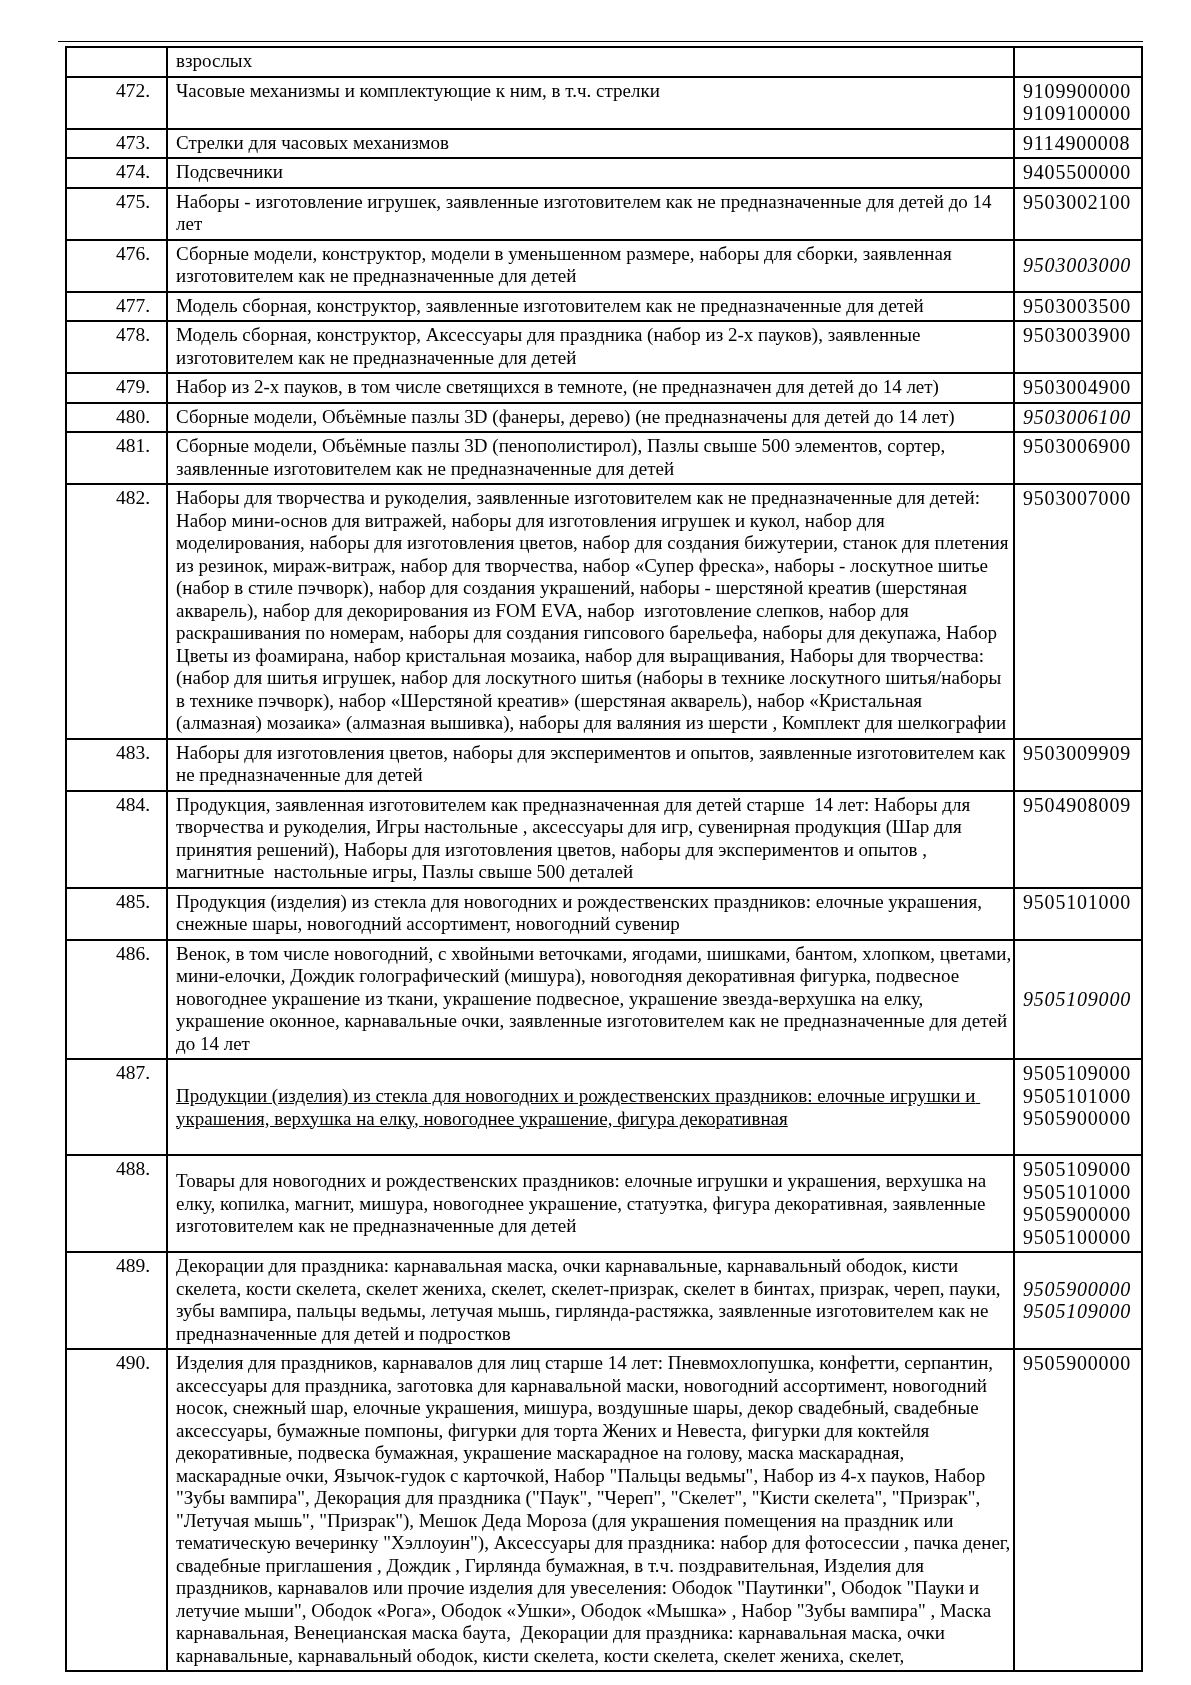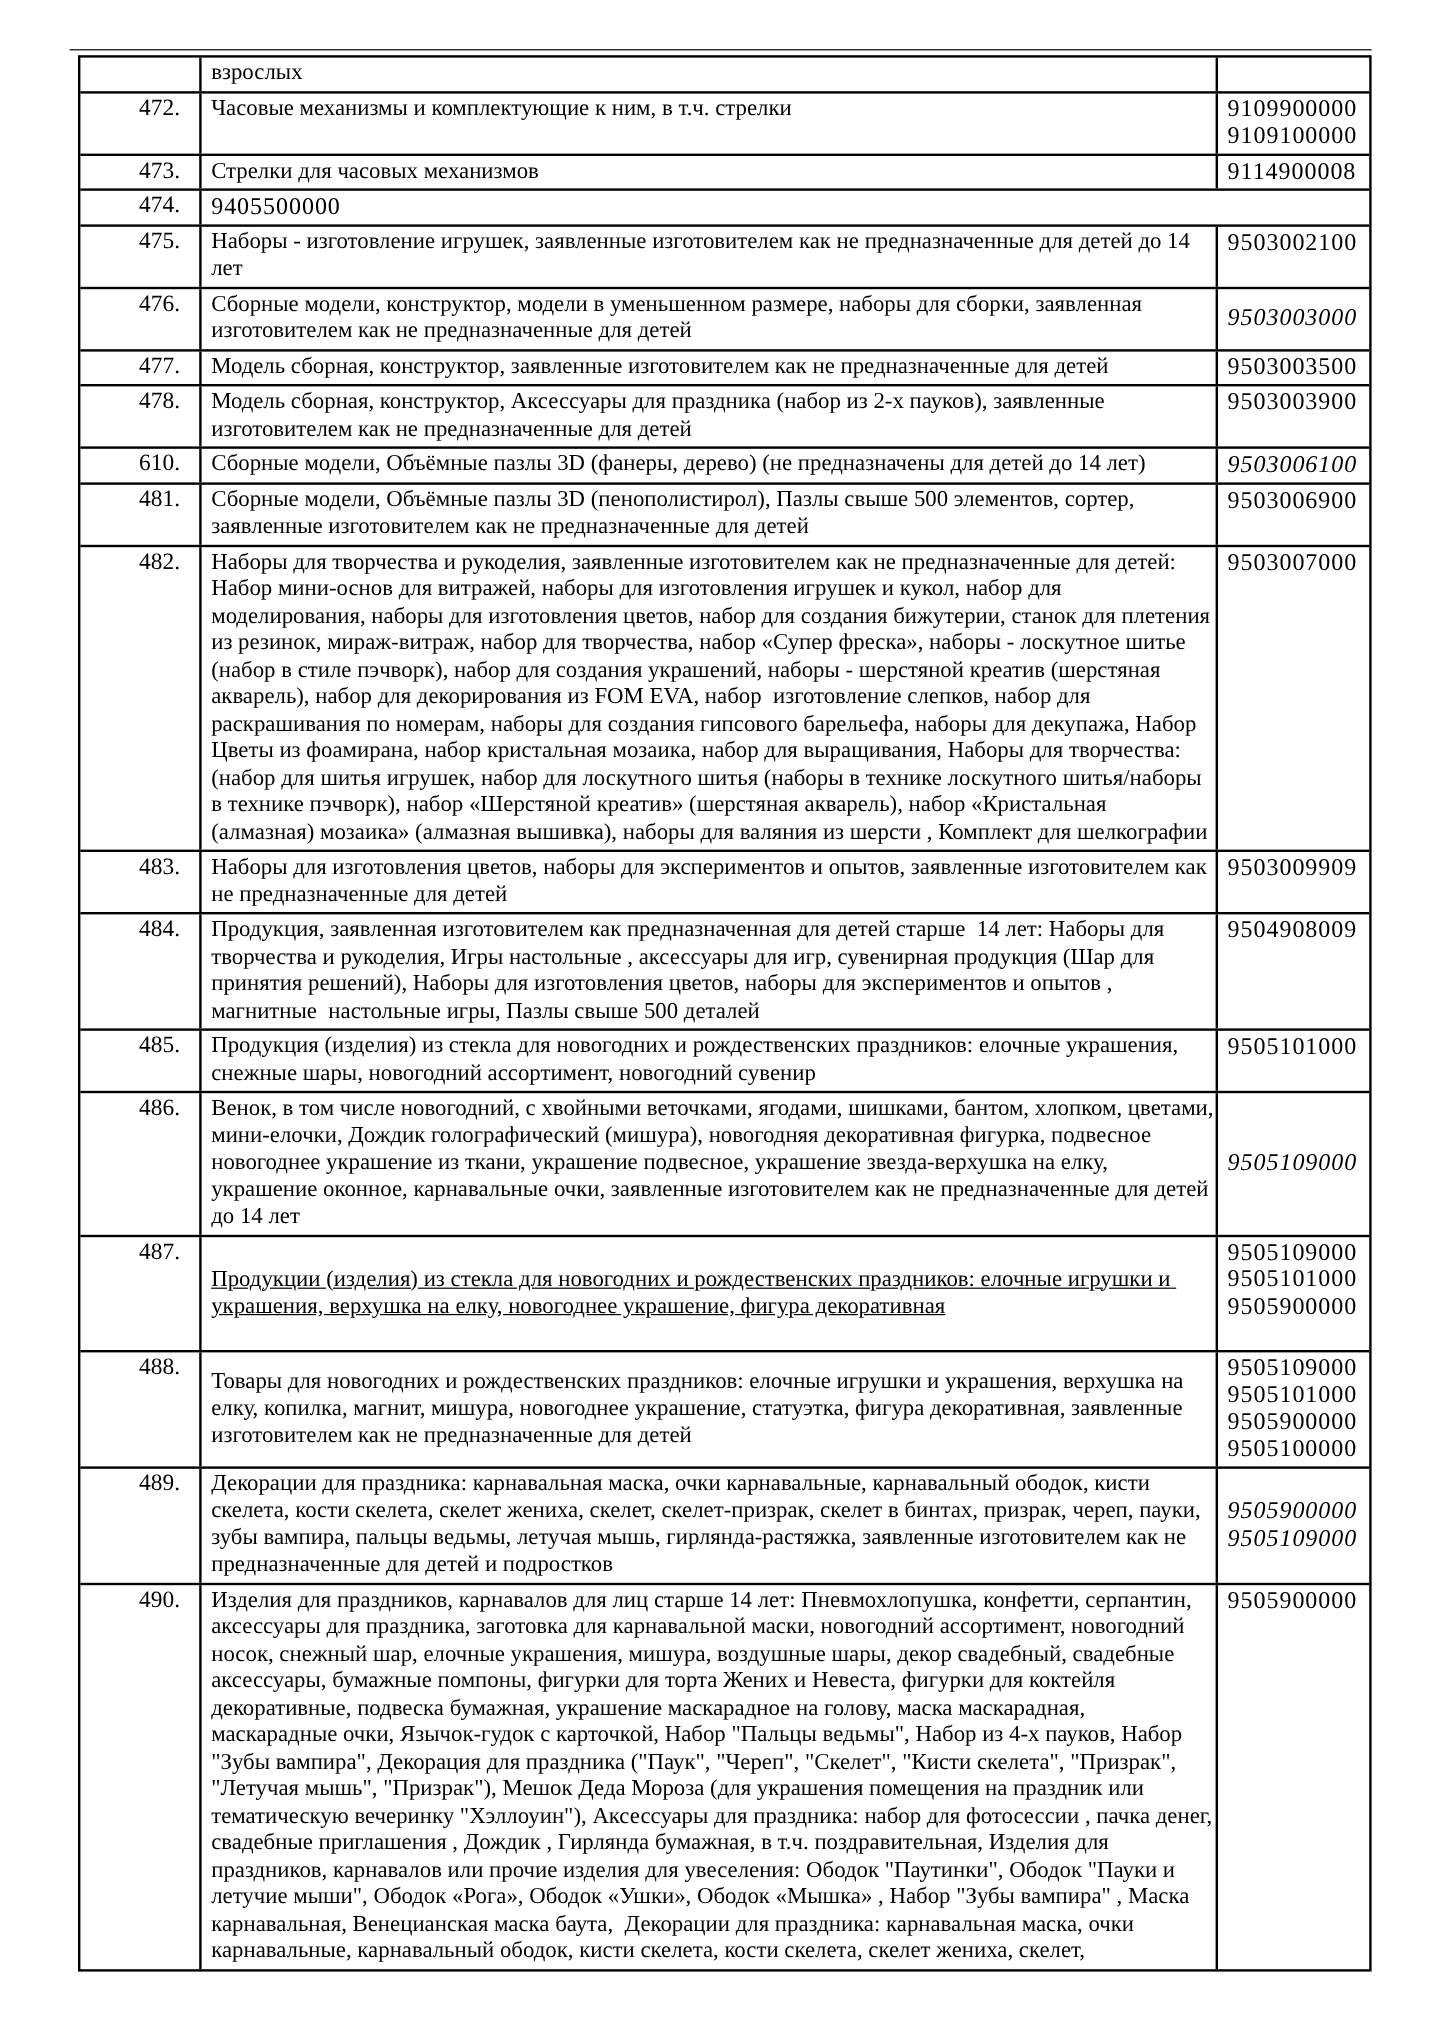--- a/index.html
+++ b/index.html
@@ -78,20 +78,21 @@
     <div class="tr">
       <div class="td num">473.</div>
       <div class="td desc">Стрелки для часовых механизмов</div>
       <div class="td code">
         <div>9114900008</div>
       </div>
     </div>
 
     <div class="tr">
       <div class="td num">474.</div>
+      <div class="td desc">Подсвечники</div>
       <div class="td code">
         <div>9405500000</div>
       </div>
     </div>
 
     <div class="tr">
       <div class="td num">475.</div>
       <div class="td desc">Наборы - изготовление игрушек, заявленные изготовителем как не предназначенные для детей до 14 лет</div>
       <div class="td code">
         <div>9503002100</div>
@@ -115,23 +116,30 @@
     </div>
 
     <div class="tr">
       <div class="td num">478.</div>
       <div class="td desc">Модель сборная, конструктор, Аксессуары для праздника (набор из 2-х пауков), заявленные изготовителем как не предназначенные для детей</div>
       <div class="td code">
         <div>9503003900</div>
       </div>
     </div>
 
-
-    <div class="tr">
-      <div class="td num">610.</div>
+    <div class="tr">
+      <div class="td num">479.</div>
+      <div class="td desc">Набор из 2-х пауков, в том числе светящихся в темноте, (не предназначен для детей до 14 лет)</div>
+      <div class="td code">
+        <div>9503004900</div>
+      </div>
+    </div>
+
+    <div class="tr">
+      <div class="td num">480.</div>
       <div class="td desc">Сборные модели, Объёмные пазлы 3D (фанеры, дерево) (не предназначены для детей до 14 лет)</div>
       <div class="td code vc">
         <div>9503006100</div>
       </div>
     </div>
 
     <div class="tr">
       <div class="td num">481.</div>
       <div class="td desc">Сборные модели, Объёмные пазлы 3D (пенополистирол), Пазлы свыше 500 элементов, сортер, заявленные изготовителем как не предназначенные для детей</div>
       <div class="td code">

